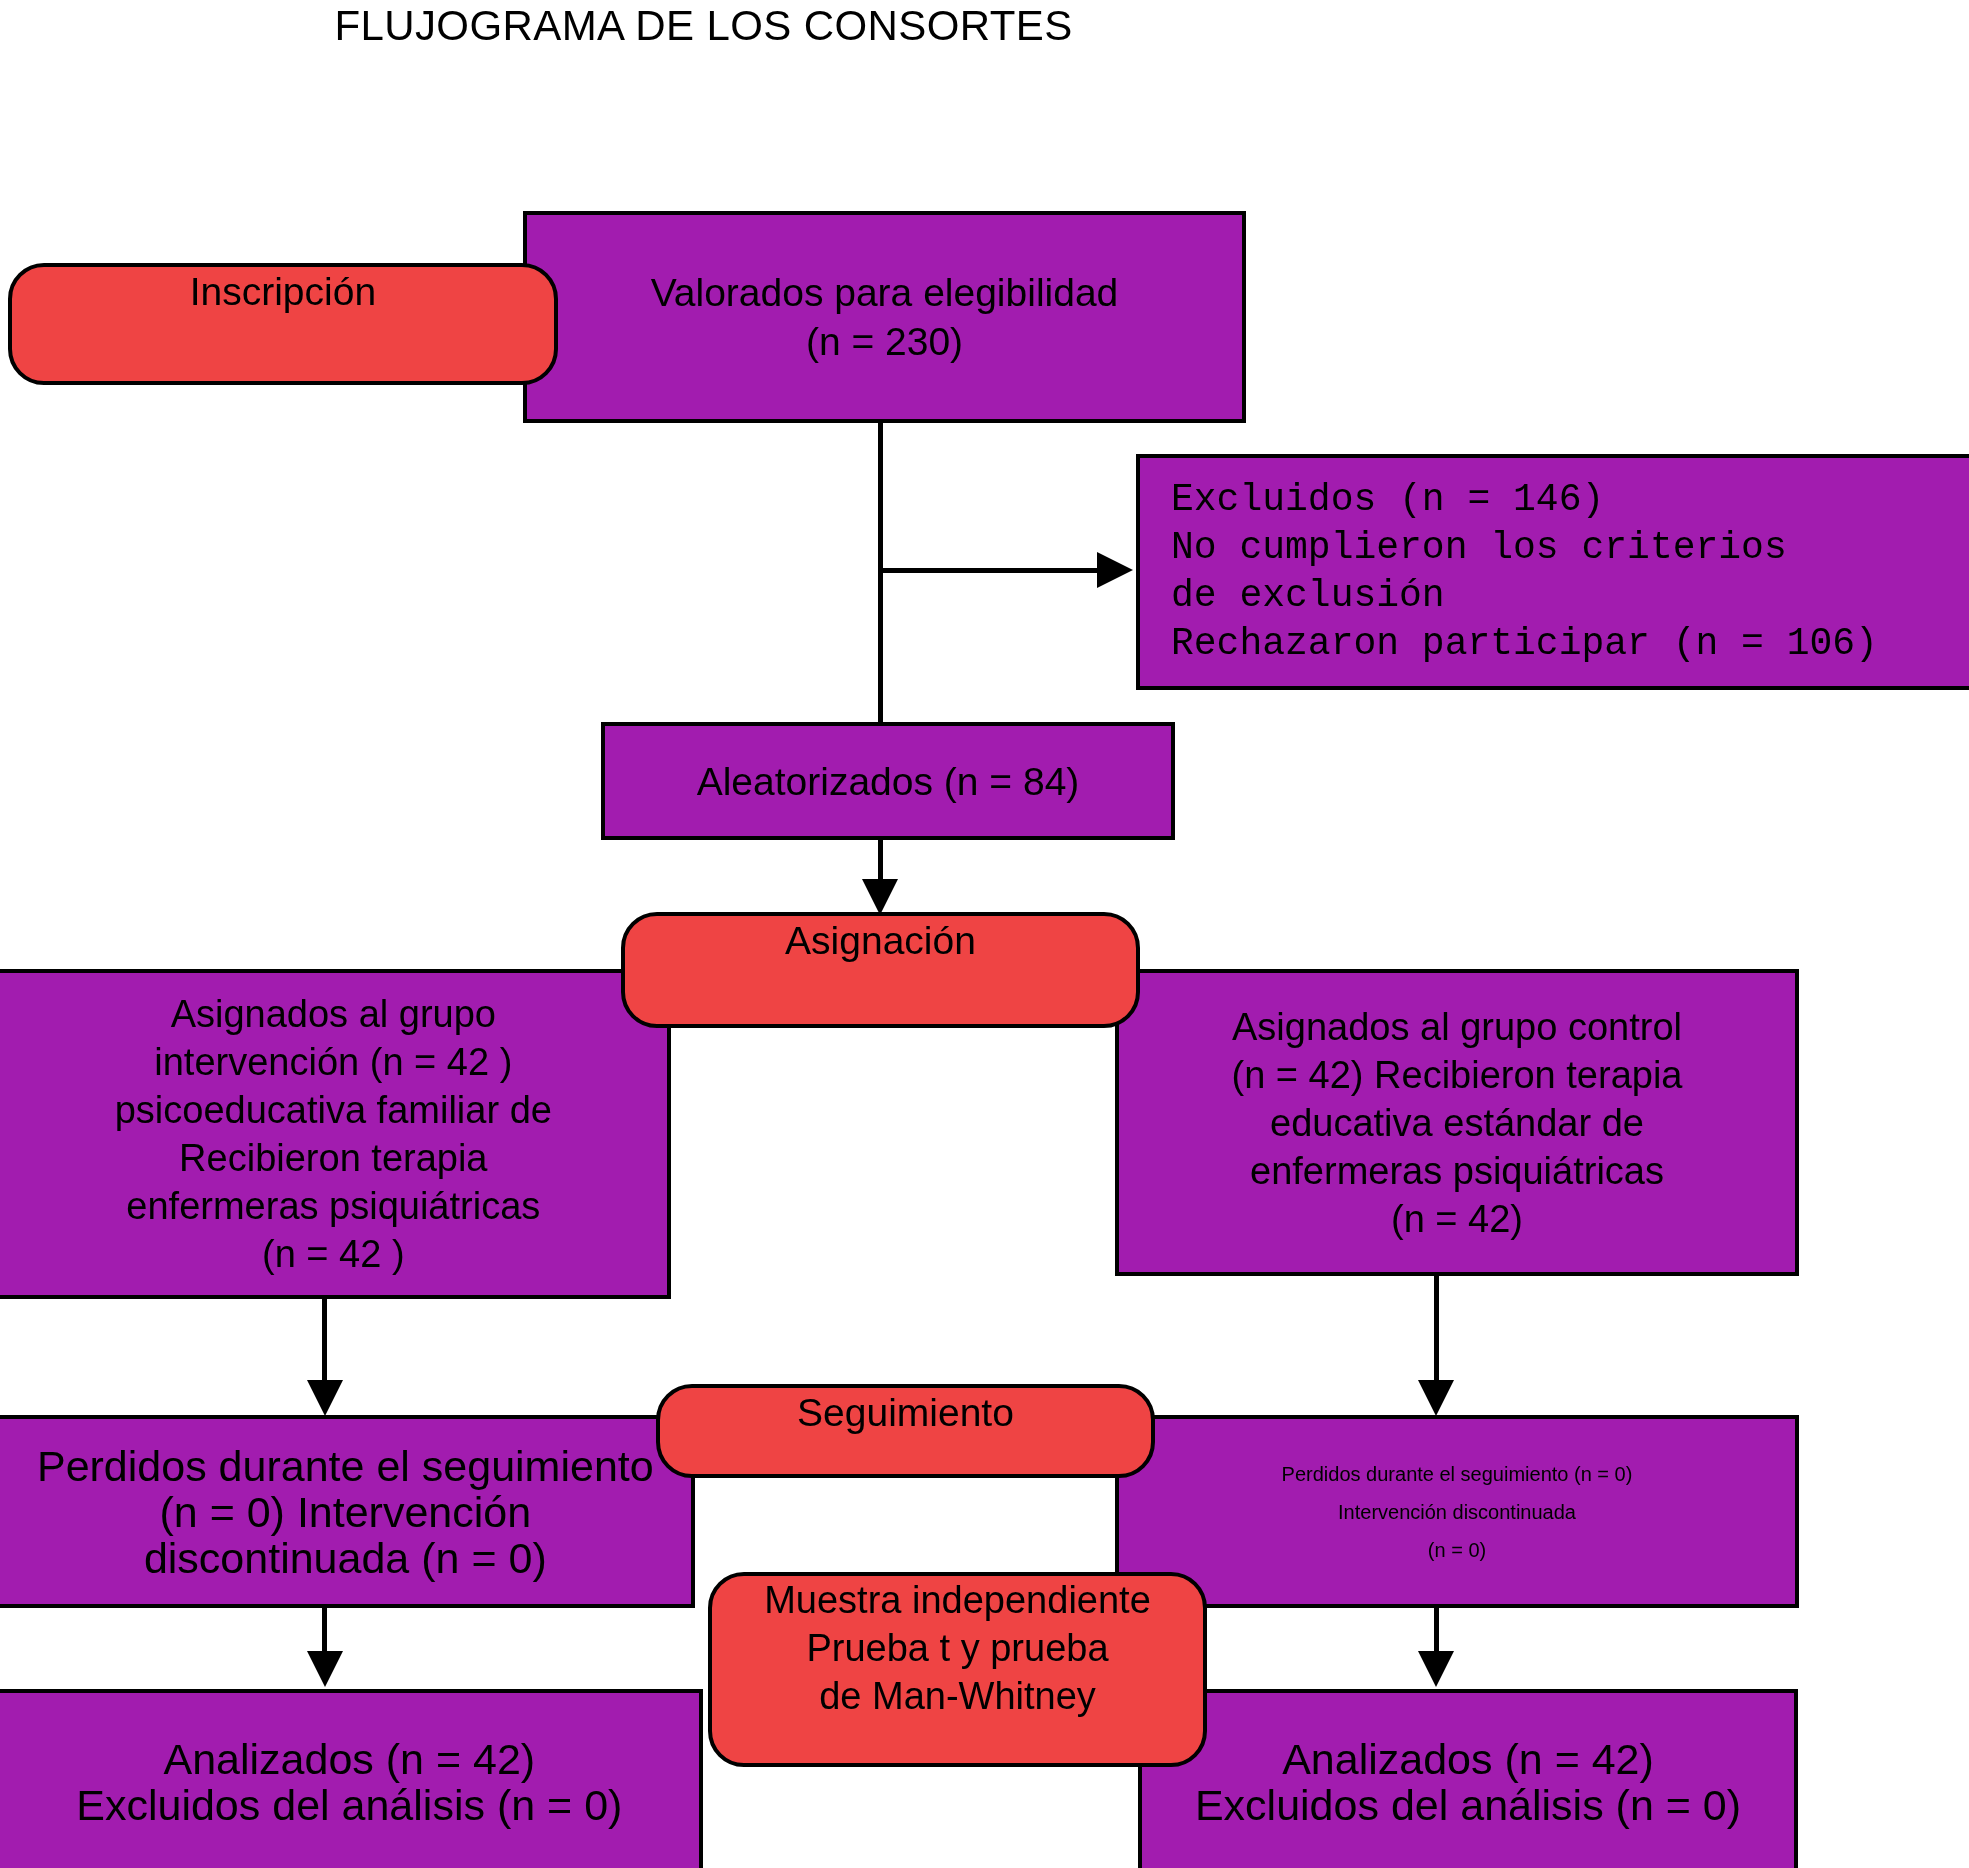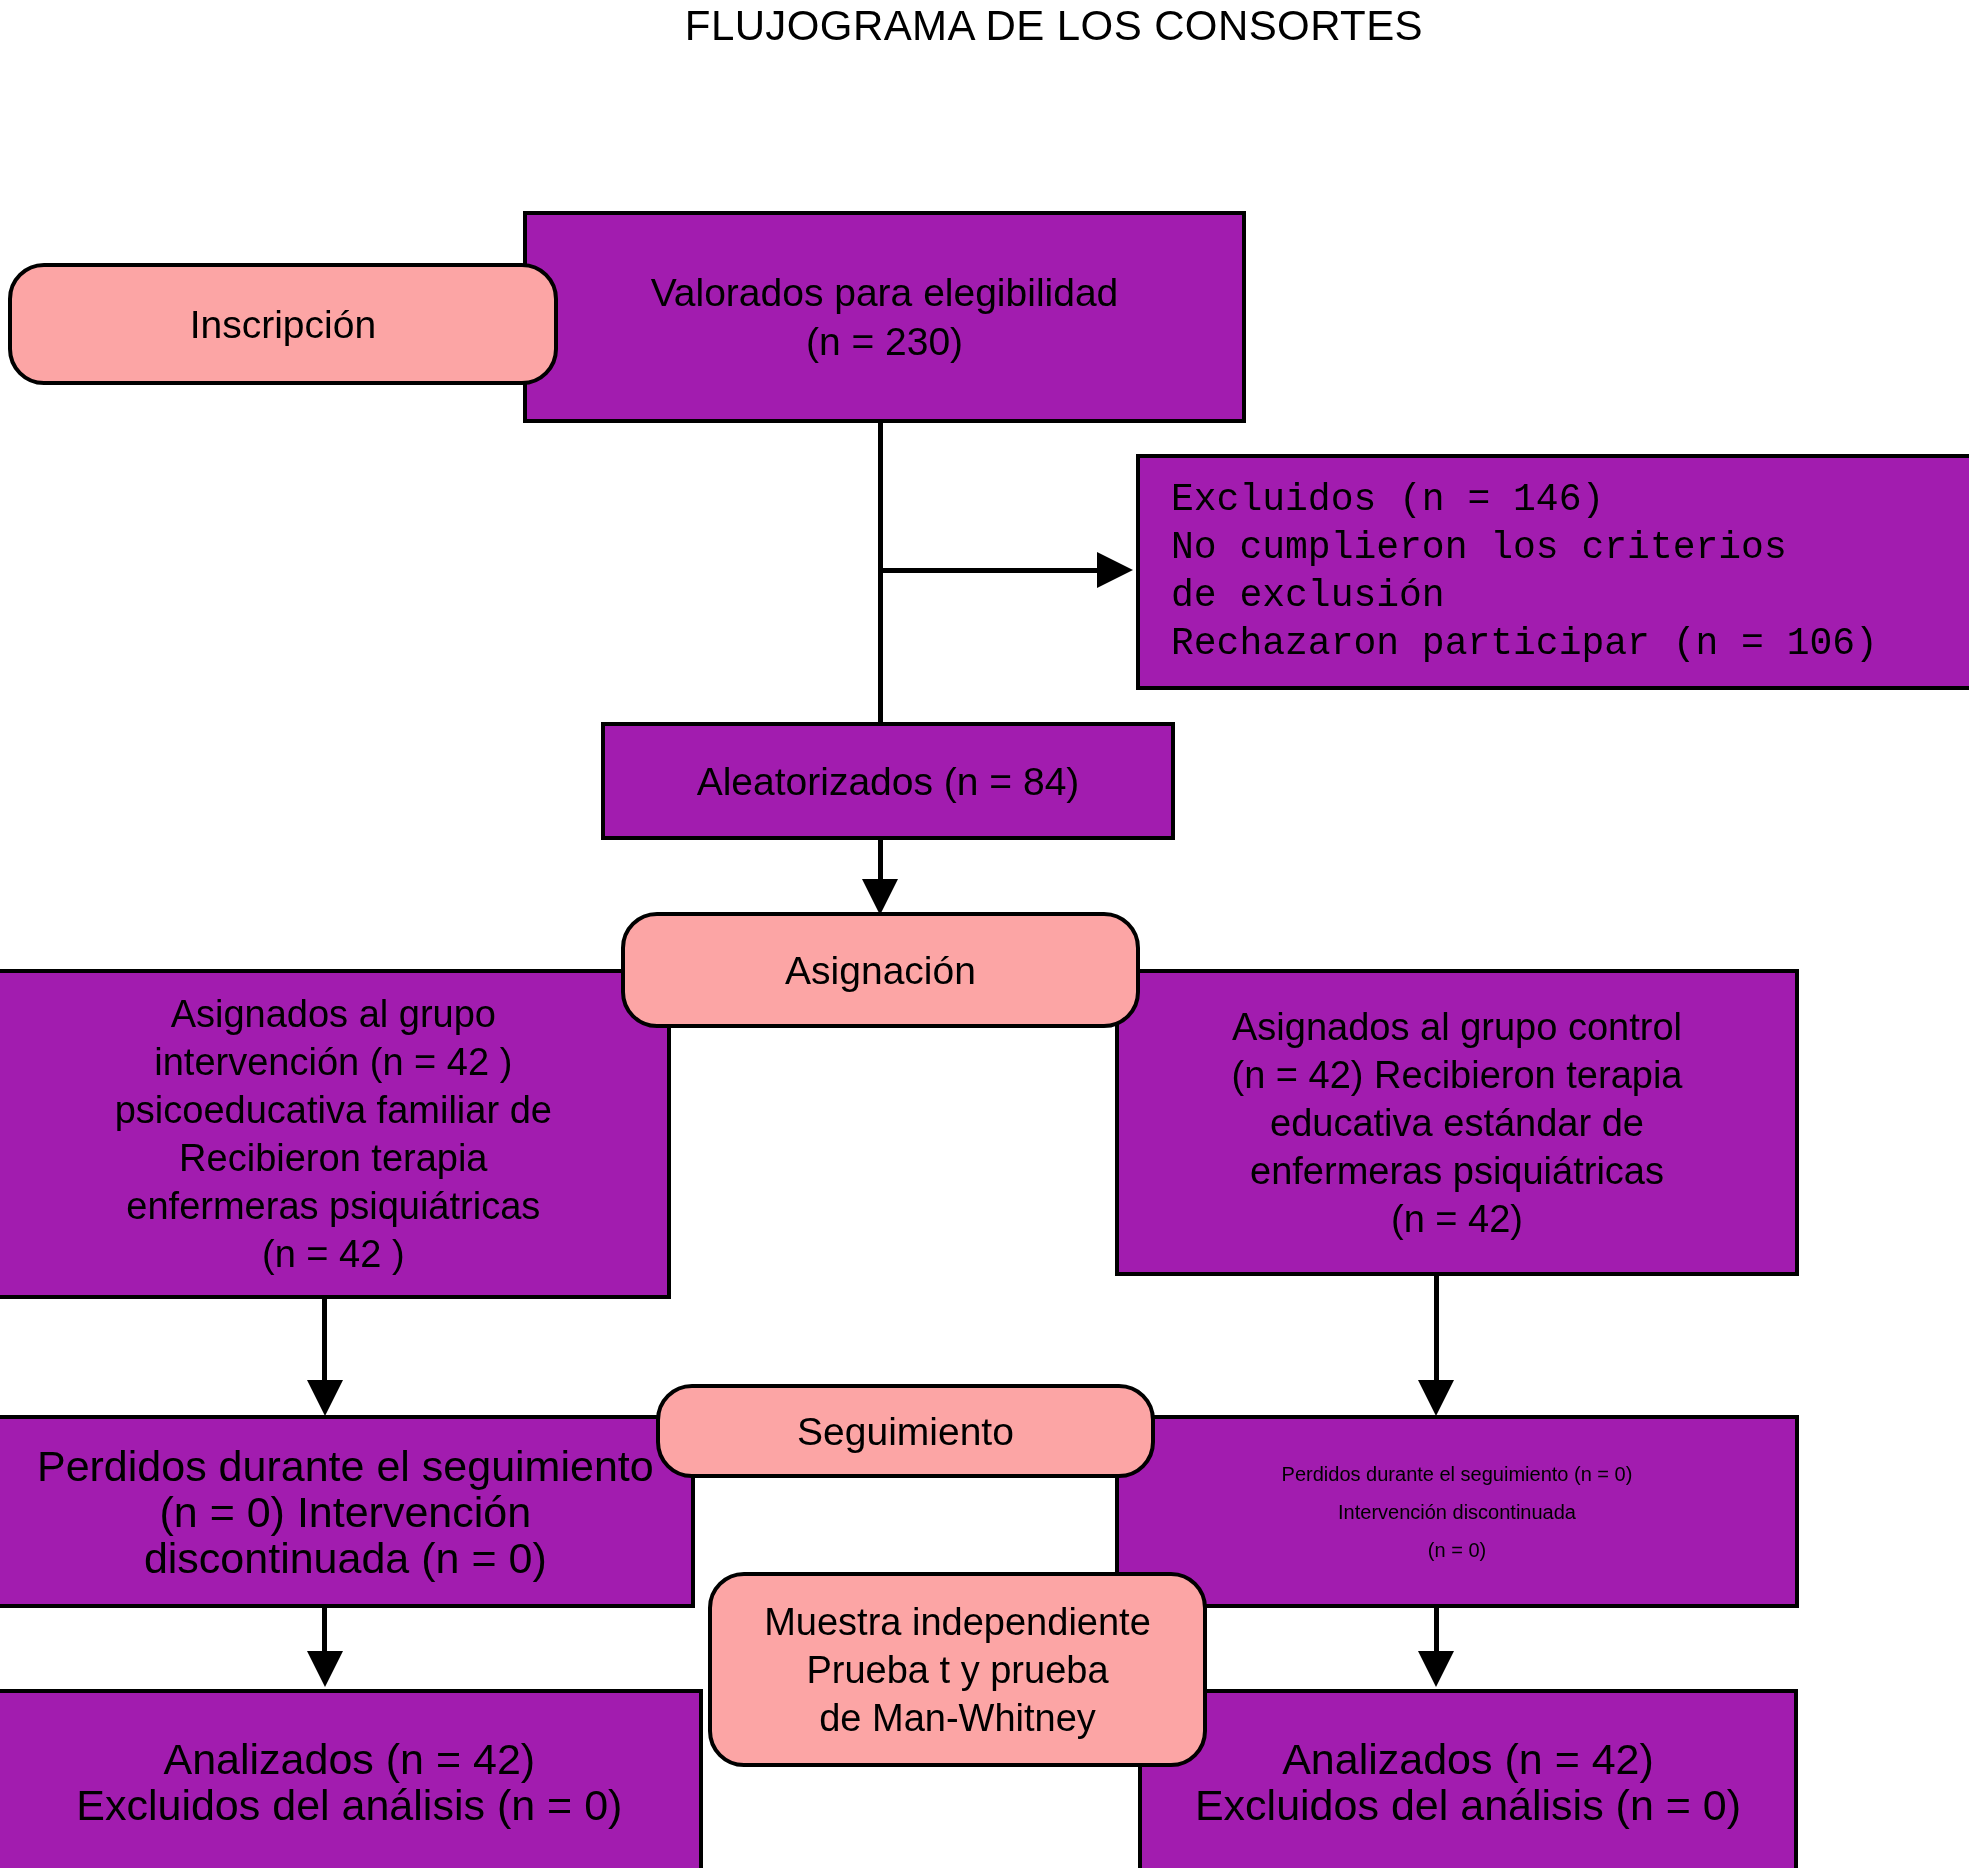--- a/index.html
+++ b/index.html
@@ -15,24 +15,24 @@
     position: relative;
     width: 1969px;
     height: 1869px;
     background: #ffffff;
     overflow: hidden;
   }
 
   
   .title {
     position: absolute;
-    left: 16px;
+    left: 0;
     top: 1.6px;
     width: 1407px;
-    text-align: right;
+    text-align: center;
     font-size: 42px;
     letter-spacing: 0.4px;
     line-height: 47px;
     white-space: nowrap;
   }
 
   
   .rect {
     position: absolute;
     box-sizing: border-box;
@@ -47,25 +47,24 @@
   .rect .txt {
     width: 100%;
     padding: 0 9.4px;
     box-sizing: border-box;
   }
   .rect .line { display: block; }
 
   .pill {
     position: absolute;
     box-sizing: border-box;
-    background: #fca5a5;
+    background: #ef4444;
     border: 4.7px solid #000000;
     border-radius: 36px;
     display: flex;
-    align-items: center;
     justify-content: center;
     text-align: center;
     z-index: 6;
   }
   .pill .txt { width: 100%; }
   .pill .line { display: block; }
 
   
   .vline {
     position: absolute;

